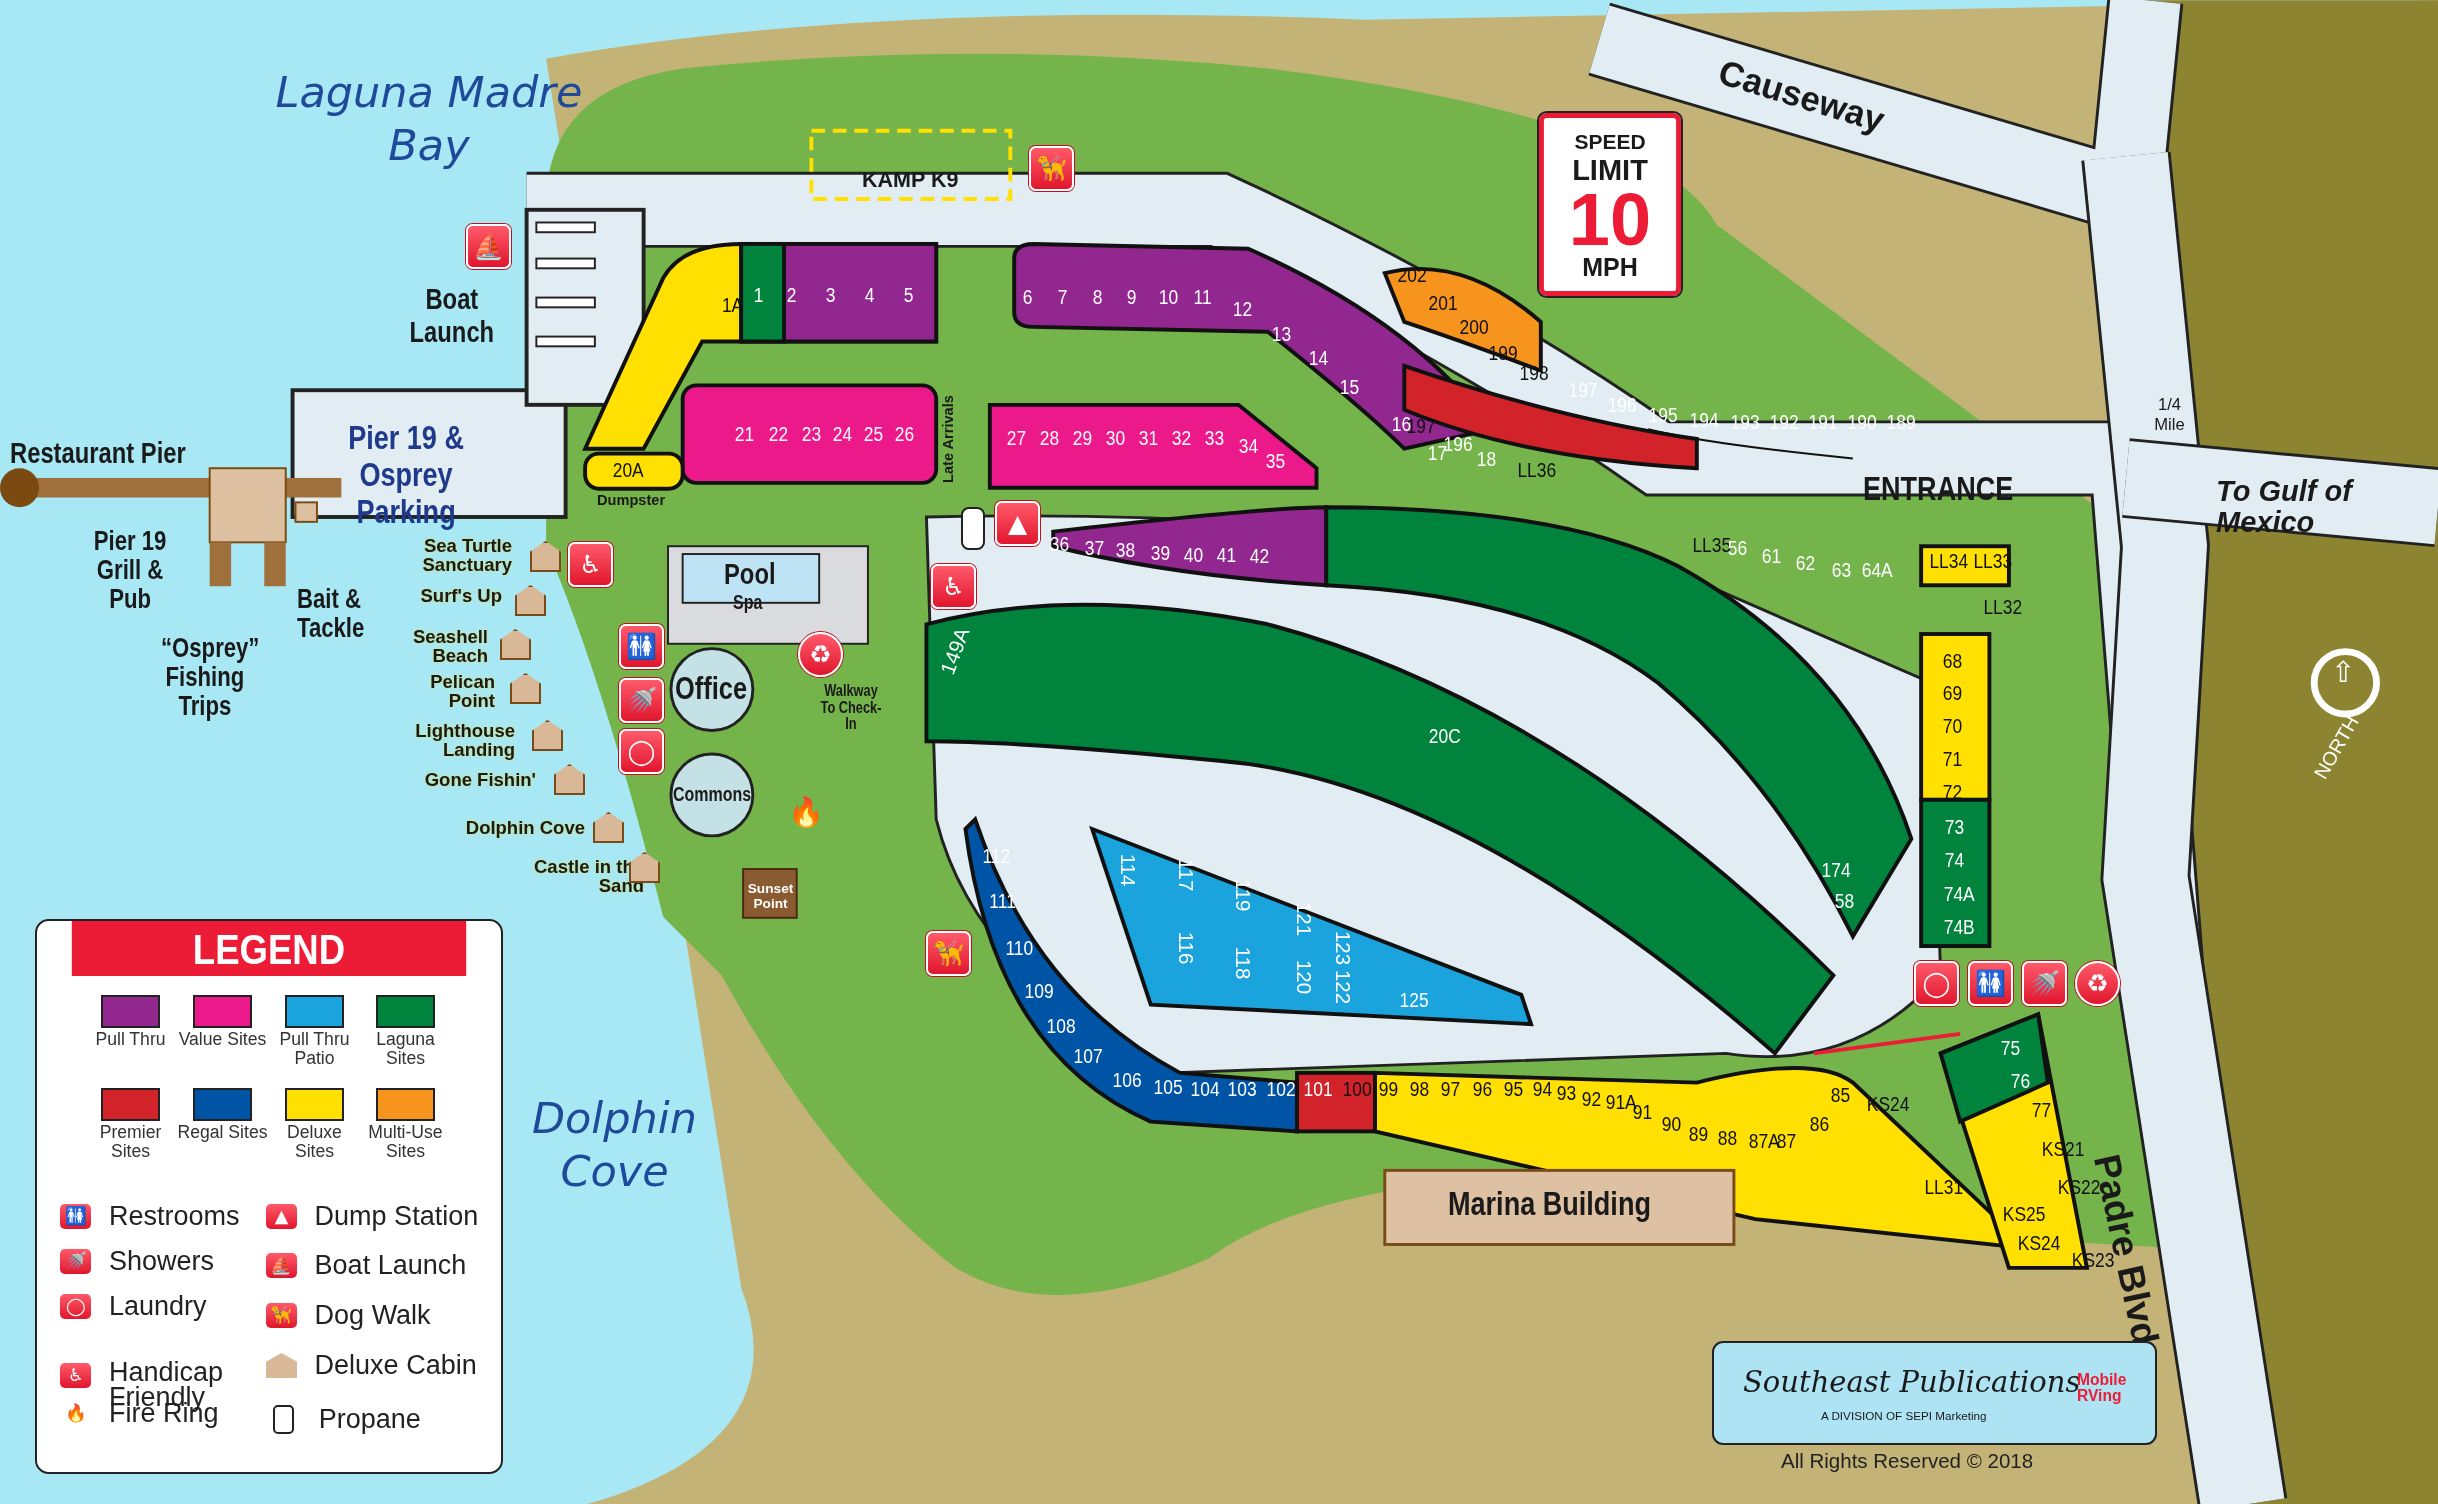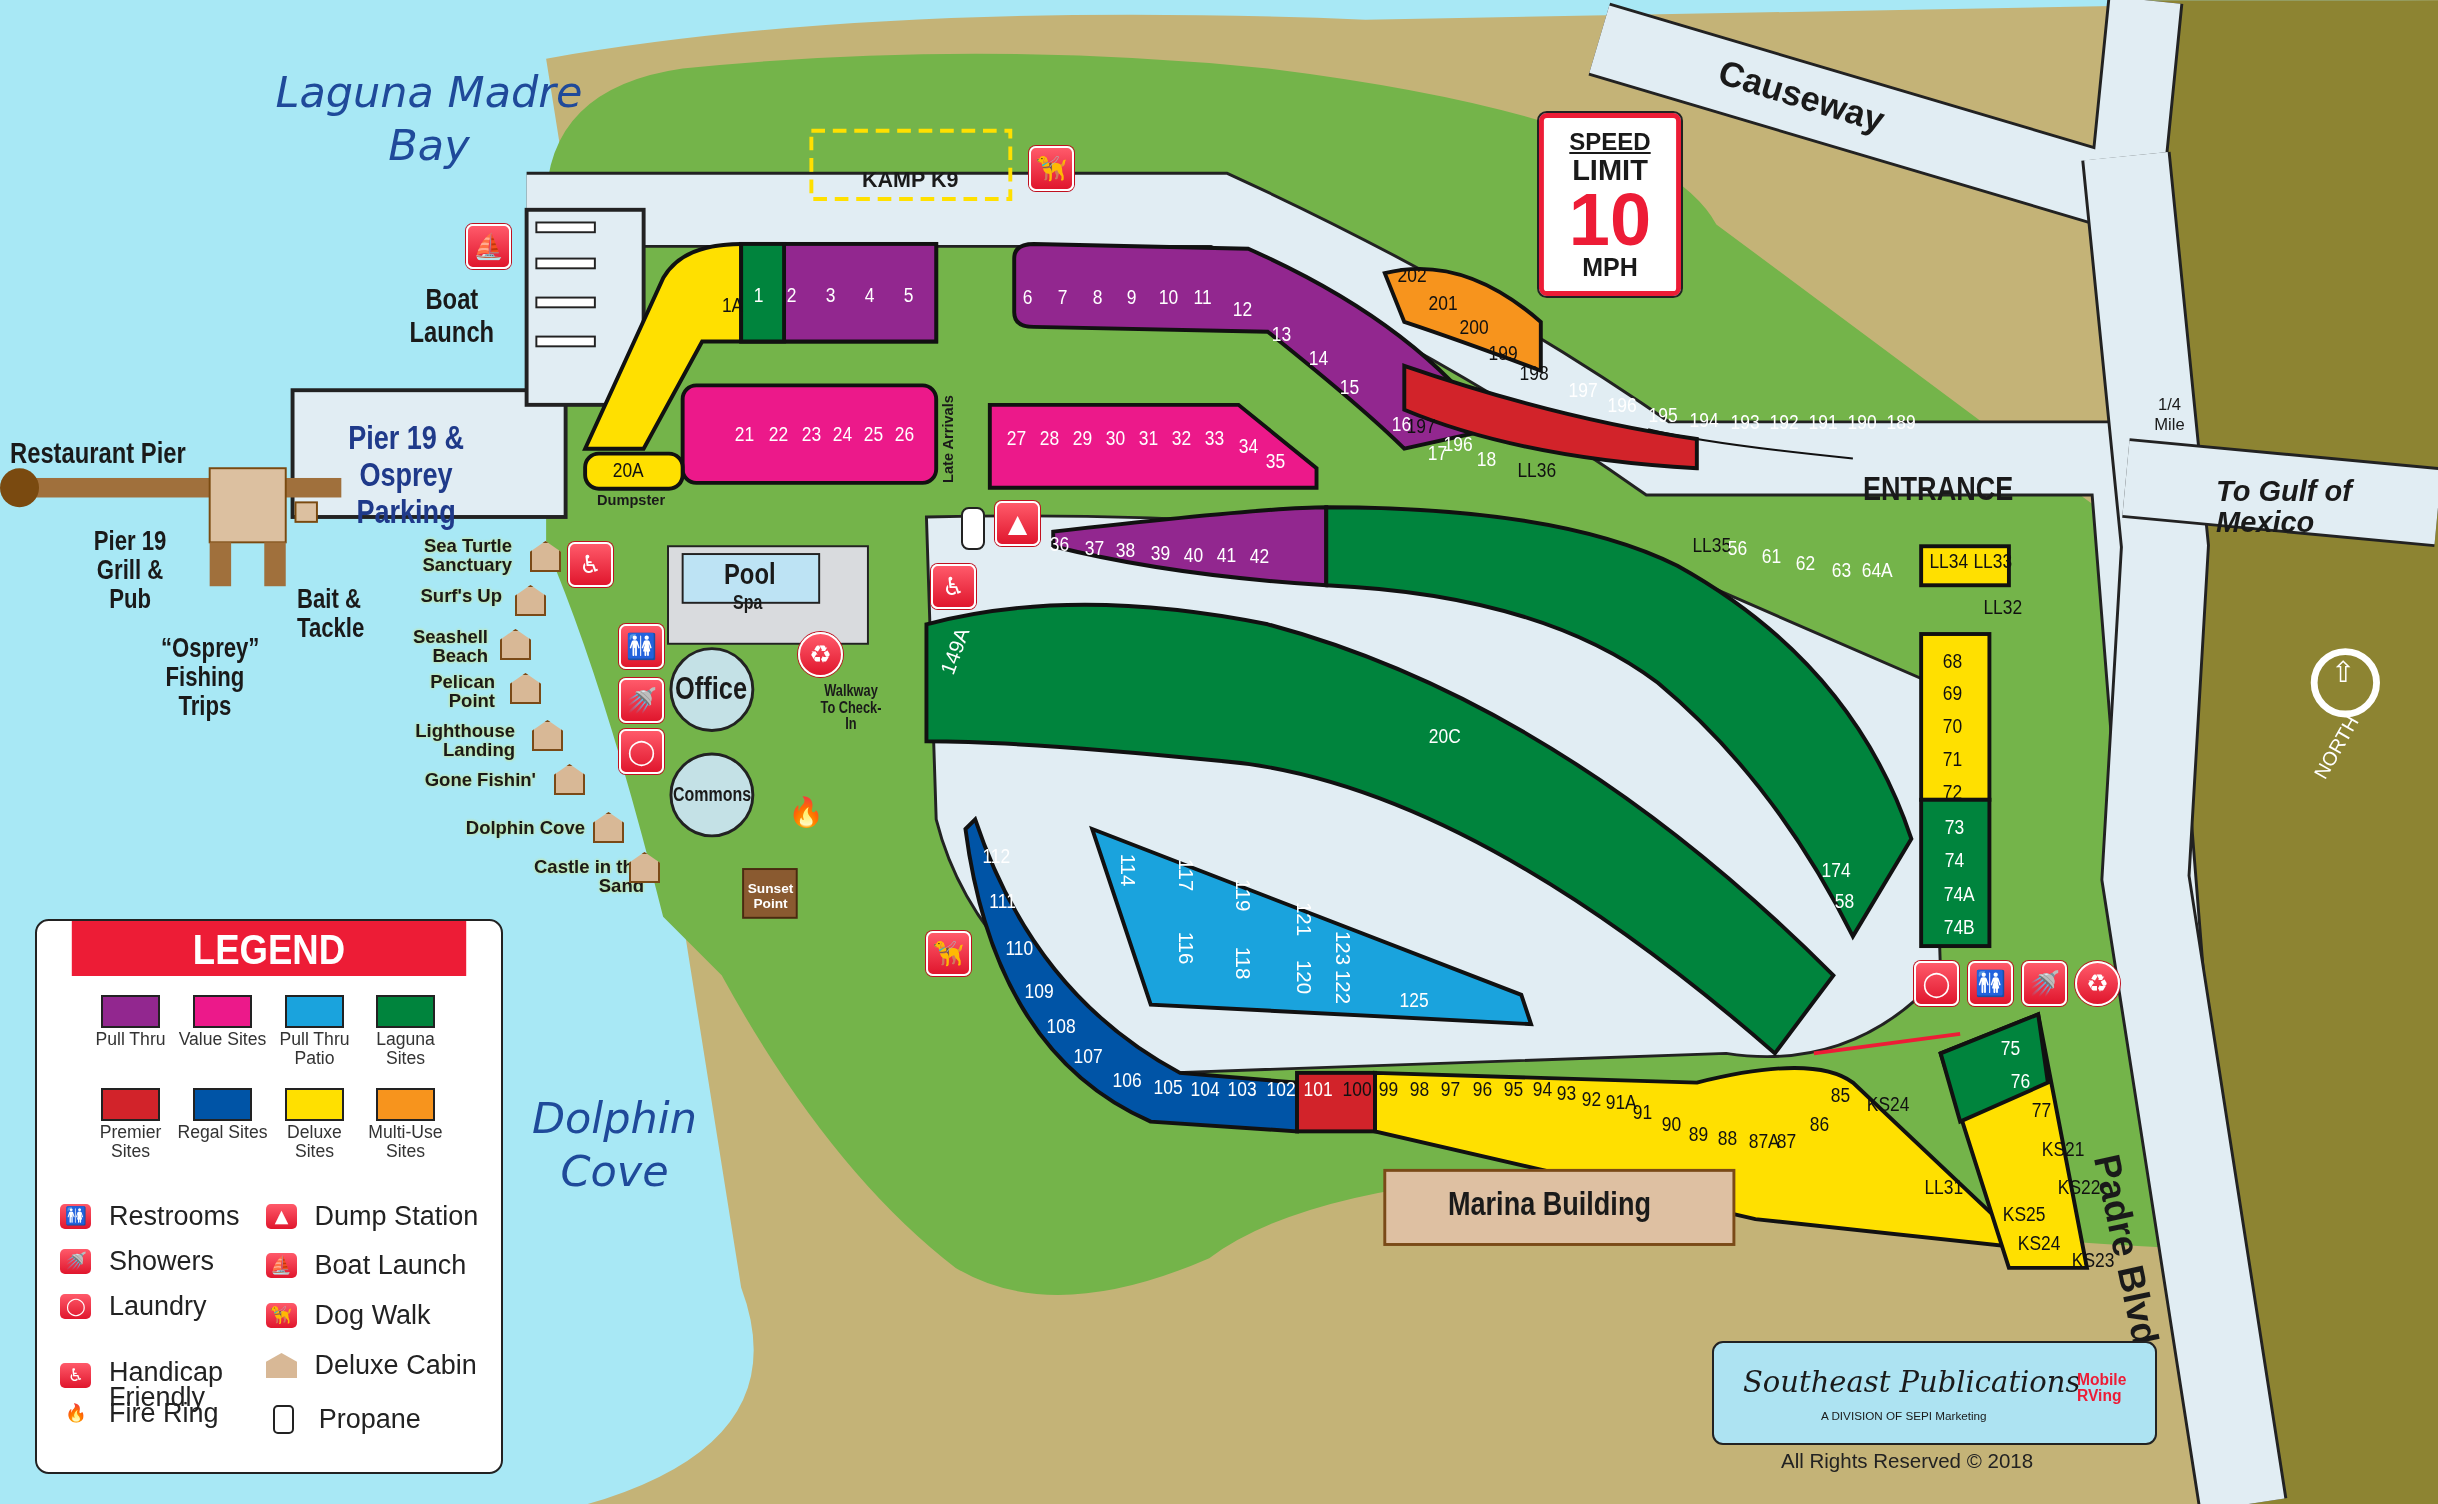--- a/index.html
+++ b/index.html
@@ -106,21 +106,21 @@
 
 <div class="lbl" style="left:1716px;top:76px;font-size:35px;font-weight:bold;transform:rotate(17deg);">Causeway</div>
 <div class="lbl" style="left:2126px;top:1151px;font-size:37px;font-weight:bold;transform:rotate(78deg);transform-origin:left top;">Padre Blvd.</div>
 <div class="lbl cond" style="left:1863px;top:470px;font-size:33px;">ENTRANCE</div>
 <div class="lbl" style="left:2150px;top:395px;font-size:16.6px;width:39px;white-space:normal;text-align:center;">1/4 Mile</div>
 <div class="lbl" style="left:2216px;top:476px;font-size:29px;font-weight:bold;font-style:italic;width:195px;white-space:normal;line-height:31px;">To Gulf of Mexico</div>
 <div class="lbl" style="left:2302px;top:736px;font-size:19.5px;color:#fff;transform:rotate(-60deg);">NORTH</div>
 <span style="position:absolute;left:2331px;top:655px;color:#fff;font-size:29px;font-family:'DejaVu Sans',sans-serif;">⇧</span>
 
 <div id="speed">
-  <div class="lbl" style="position:static;font-size:24px;font-weight:bold;margin-top:13.7px;line-height:29px;text-decoration:underline;">SPEED</div>
+  <div class="lbl" style="position:static;font-size:21px;font-weight:bold;margin-top:13.7px;line-height:29px;">SPEED</div>
   <div class="lbl" style="position:static;font-size:29px;font-weight:bold;line-height:29px;">LIMIT</div>
   <div class="lbl" style="position:static;font-size:74px;font-weight:bold;color:#ed1c36;line-height:70px;">10</div>
   <div class="lbl" style="position:static;font-size:25px;font-weight:bold;line-height:25px;">MPH</div>
 </div>
 
 <div class="lbl cond" style="left:408px;top:283px;font-size:29px;width:107px;white-space:normal;text-align:center;line-height:33px;">Boat Launch</div>
 <div class="icon" style="left:466px;top:224px;">⛵</div>
 <div class="lbl cond" style="left:9.8px;top:437px;font-size:29px;">Restaurant Pier</div>
 <div class="lbl cond" style="left:78px;top:527px;font-size:27px;width:127px;white-space:normal;text-align:center;line-height:29px;">Pier 19 Grill &amp; Pub</div>
 <div class="lbl cond" style="left:161px;top:634px;font-size:27px;width:107px;white-space:normal;text-align:center;line-height:29px;">“Osprey” Fishing Trips</div>

